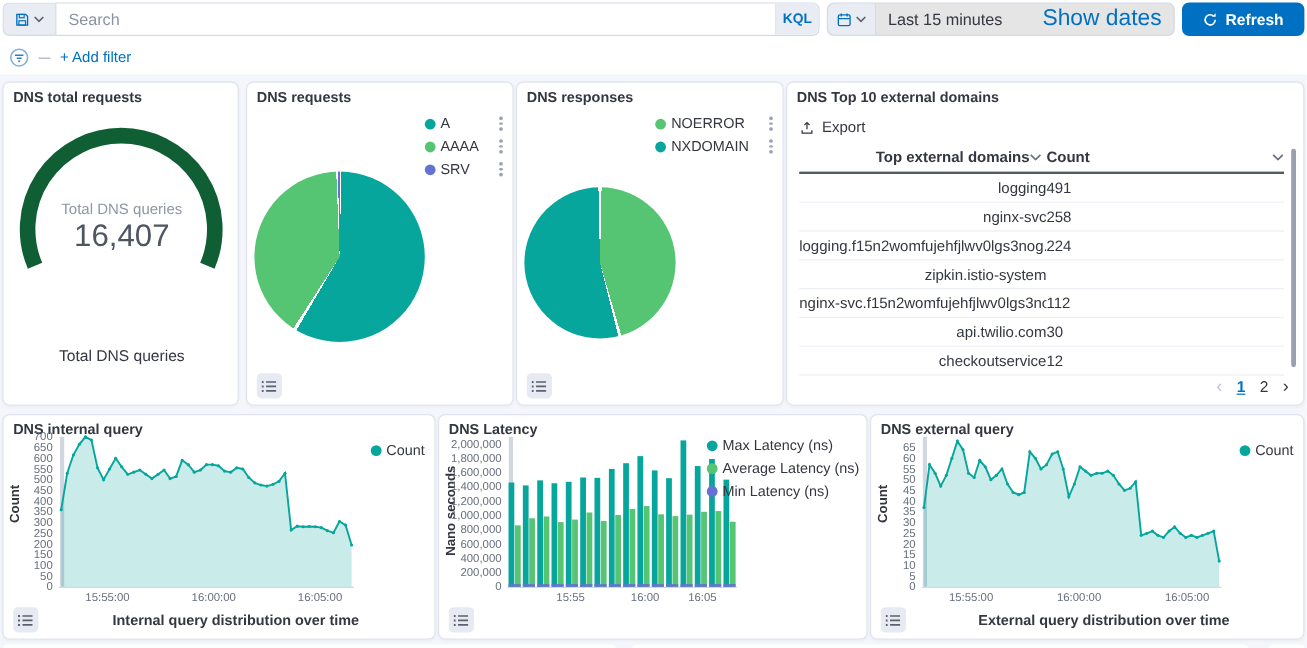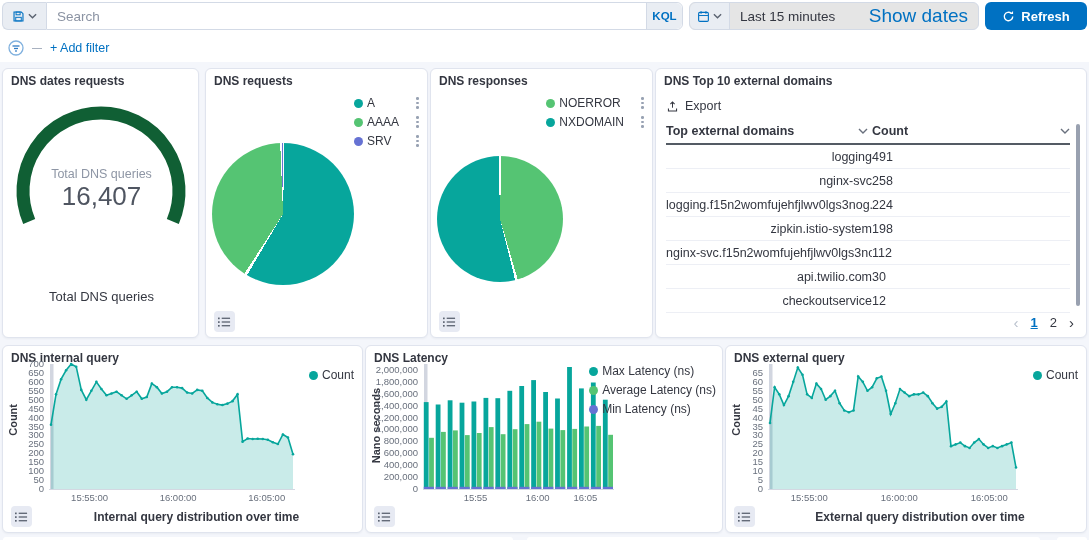--- a/index.html
+++ b/index.html
@@ -43,21 +43,21 @@
   
   #gauge-center-label { position:absolute; left:0; width:197px; top:98px; text-align:center; font-size:12.5px; color:#8e96a5; }
   #gauge-center-value { position:absolute; left:0; width:197px; top:112px; text-align:center; font-size:26px; font-weight:500; color:#4f5561; }
   #gauge-bottom-label { position:absolute; left:0; width:197px; top:220px; text-align:center; font-size:13px; font-weight:500; color:#343741; }
 
   
   #export-row { position:absolute; left:10px; top:30px; display:flex; align-items:center; gap:6px; font-size:12.5px; color:#343741; cursor:pointer; }
   #domains-table { position:absolute; left:10px; top:50px; right:16px; }
   .thead { display:flex; height:26px; align-items:center; border-bottom:2px solid #545b64; }
   .th { font-size:12.5px; font-weight:bold; color:#343741; display:flex; align-items:center; cursor:pointer; }
-  .th1 { width:206px; justify-content:space-between; padding-right:4px; }
+  .th1 { width:206px; justify-content:flex-end; padding-right:4px; }
   .th2 { flex:1; justify-content:space-between; }
   .tr { display:flex; height:24px; align-items:center; border-bottom:1px solid #edeff5; }
   .td1 { width:206px; font-size:12.5px; color:#343741; white-space:nowrap; overflow:hidden;text-align:right; }
   .td2 { flex:1; font-size:12.5px; color:#343741; }
   #table-scrollbar { position:absolute; right:6px; top:55px; width:4px; height:182px; background:#99a1b0; border-radius:2px; }
   #pagination { position:absolute; right:12px; bottom:6px; display:flex; align-items:center; gap:12px; font-size:13px; }
   #pagination .pg-prev { color:#b9c1cd; cursor:pointer; font-size:15px; }
   #pagination .pg-next { color:#343741; cursor:pointer; font-size:15px; }
   .pg-num { color:#343741; cursor:pointer; }
   .pg-num.active { color:#0071c2; font-weight:bold; text-decoration:underline; }
@@ -116,21 +116,21 @@
         <circle cx="8" cy="8" r="7" fill="none" stroke="#7fb0de" stroke-width="1.3"></circle>
         <line x1="4.5" y1="6" x2="11.5" y2="6" stroke="#2f7bc4" stroke-width="1.3"></line>
         <line x1="6" y1="8.5" x2="10" y2="8.5" stroke="#2f7bc4" stroke-width="1.3"></line>
         <line x1="7.2" y1="11" x2="8.8" y2="11" stroke="#2f7bc4" stroke-width="1.3"></line>
       </svg>
     <div class="dash-sep"></div>
     <div id="add-filter">+ Add filter</div>
   </div>
 
   <div class="panel" id="panel-gauge" style="left:2px;top:68px;width:197px;height:270px;">
-    <div class="panel-title">DNS dates requests</div>
+    <div class="panel-title">DNS total requests</div>
     <svg id="gauge-svg" class="chart-svg" width="197" height="270" viewBox="0 0 197 270">
         <path d="M 26.2 152.5 A 78 78 0 1 1 169.8 152.5" fill="none" stroke="#105f34" stroke-width="13"></path>
       </svg>
     <div id="gauge-center-label">Total DNS queries</div>
     <div id="gauge-center-value">16,407</div>
     <div id="gauge-bottom-label">Total DNS queries</div>
   </div>
 
   <div class="panel" id="panel-requests" style="left:205px;top:68px;width:223px;height:270px;">
     <div class="panel-title">DNS requests</div>
@@ -242,21 +242,20 @@
           <div class="tr">
             <div class="td1">nginx-svc</div>
             <div class="td2">258</div>
           </div>
           <div class="tr">
             <div class="td1">logging.f15n2womfujehfjlwv0lgs3nog....</div>
             <div class="td2">224</div>
           </div>
           <div class="tr">
             <div class="td1">zipkin.istio-system</div>
-            <div class="td2">198</div>
           </div>
           <div class="tr">
             <div class="td1">nginx-svc.f15n2womfujehfjlwv0lgs3no...</div>
             <div class="td2">112</div>
           </div>
           <div class="tr">
             <div class="td1">api.twilio.com</div>
             <div class="td2">30</div>
           </div>
           <div class="tr">

